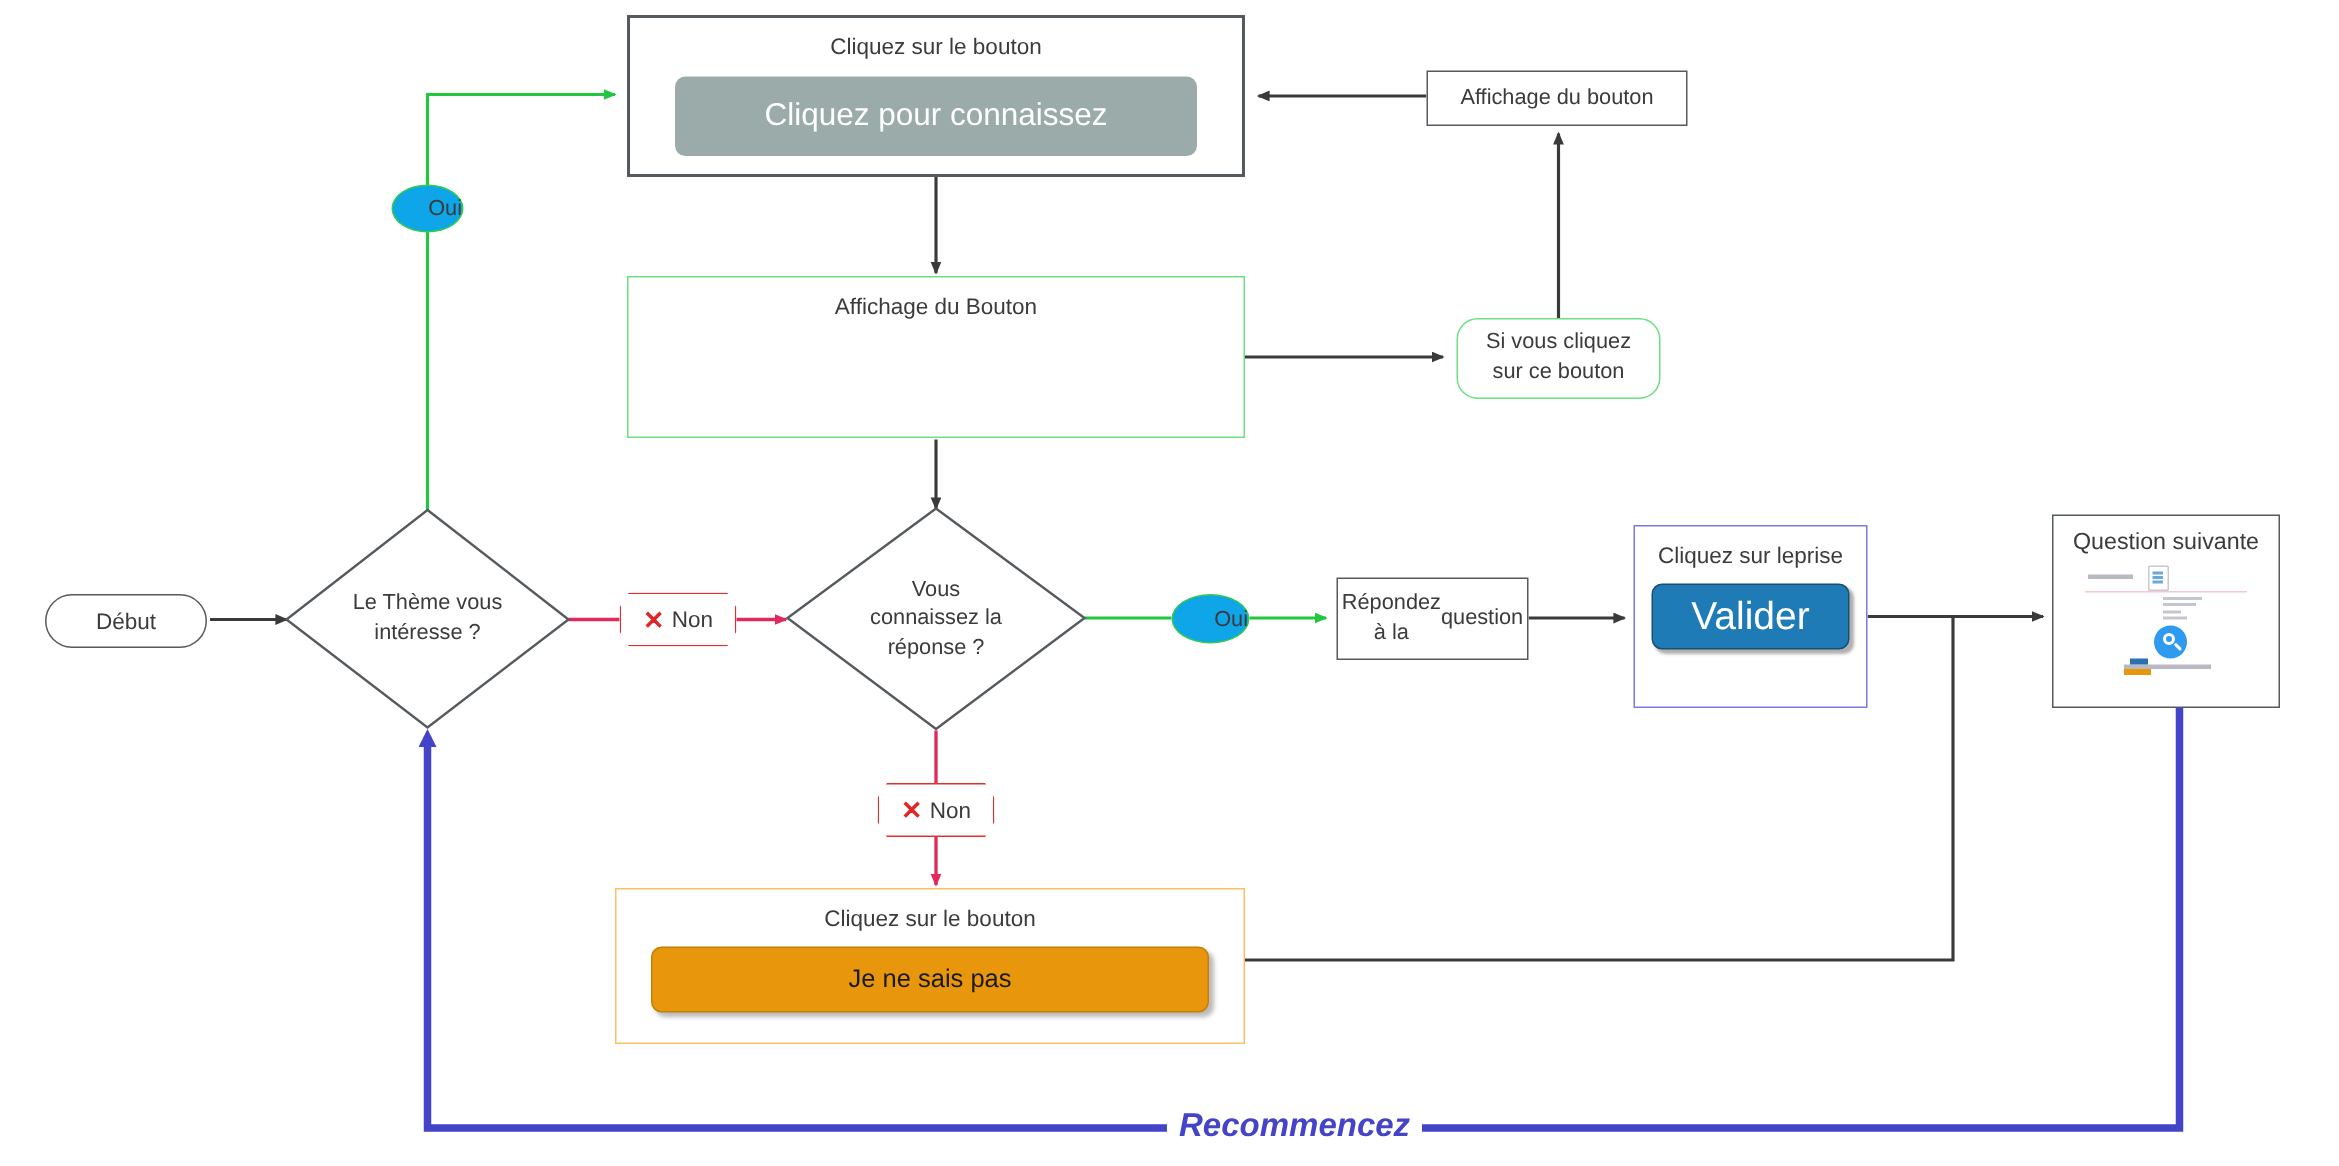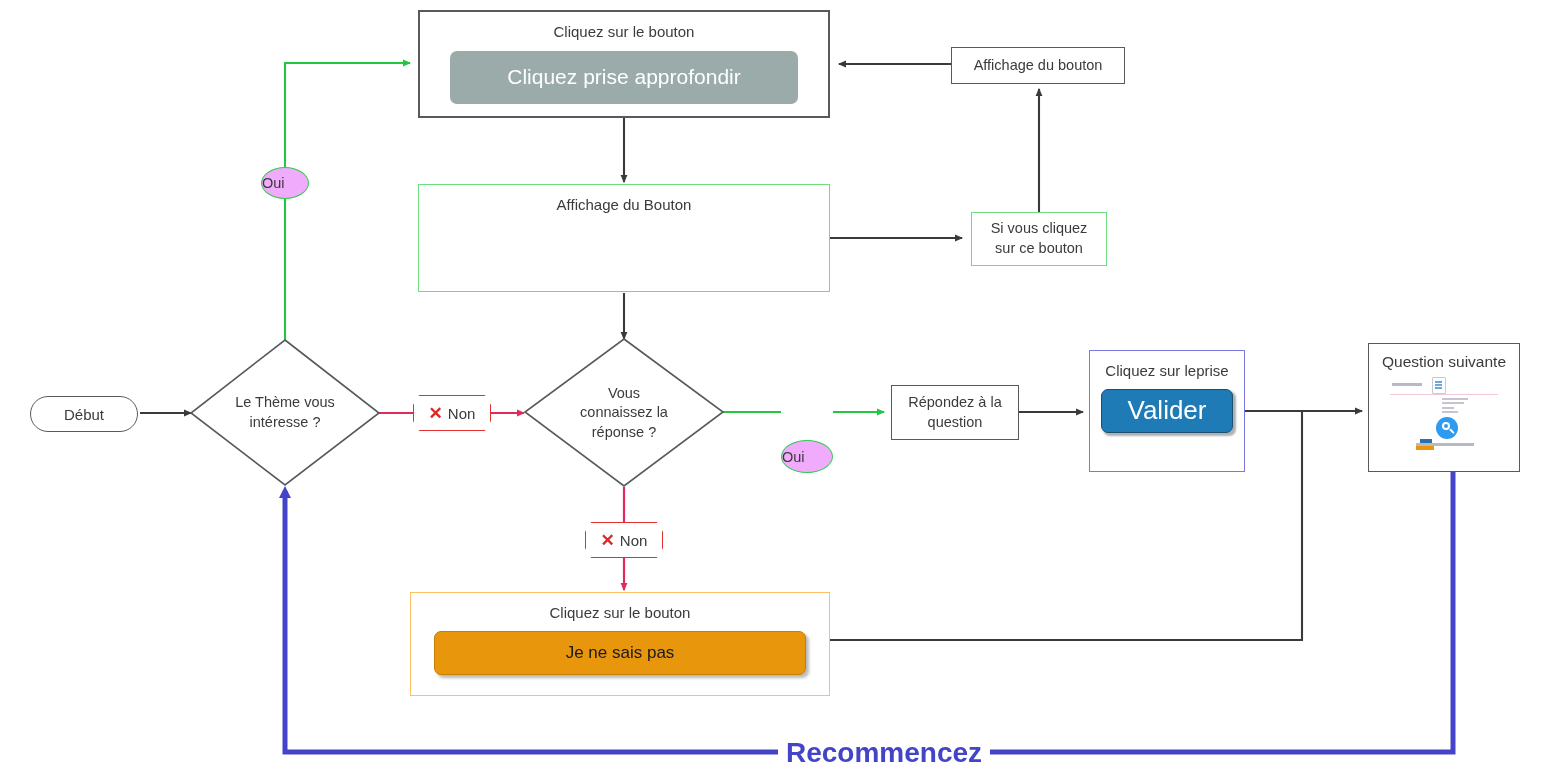--- a/index.html
+++ b/index.html
@@ -120,27 +120,26 @@
     color: #1a1a1a;
     font-size: 17px;
     border: 1.2px solid #c47f05;
     box-shadow: 3px 3px 3px rgba(120,120,120,.5);
   }
 
   
   .oui {
     border: 1.8px solid #2fcc4f;
     border-radius: 50%;
-    background: #f0abfc;
-    display: flex;
-    align-items: center;
-    justify-content: flex-start;
+    background: #0ea5e9;
+    display: flex;
+    align-items: center;
+    justify-content: flex-end;
     font-size: 14.5px;
     color: #3b3b3b;
-    margin-top: 44px;
   }
 
   
   .non {
     background: #fff;
     display: flex;
     align-items: center;
     justify-content: center;
     gap: 5px;
     font-size: 15px;
@@ -258,26 +257,27 @@
   .th-chip {
     position: absolute;
     left: 30px; top: 62px;
     width: 12px; height: 4px;
     background: #2a6fb0;
   }
 
   
   .recommencez {
     position: absolute;
-    font-size: 28px;
+    font-size: 22px;
     font-weight: bold;
     color: #4444c8;
     background: #fff;
     padding: 0 8px;
     white-space: nowrap;
+    font-style: italic;
   }
 </style>
 </head>
 <body>
 
 <div id="stage">
 
   <svg id="wires" viewBox="0 0 1559 777" width="1559" height="777">
     <defs>
       <marker id="ah-dark" markerWidth="10" markerHeight="10" refX="7.4" refY="3.6" orient="auto" markerUnits="userSpaceOnUse">
@@ -362,38 +362,38 @@
   </div>
 
   <div class="node non" style="left:585px; top:522px; width:78px; height:36px;">
     <span class="xmark">✕</span>
     <span>Non</span>
   </div>
 
   <div class="node panel panel-gray" style="left:418px; top:10px; width:412px; height:108px;">
     <div class="caption">Cliquez sur le bouton</div>
     <div class="btn btn-gray" style="width:348px; height:53px; margin-top:9px;">
-      <span>Cliquez prise approfondir</span>
+      <span>Cliquez pour connaissez</span>
     </div>
   </div>
 
   <div class="node pbox" style="left:951px; top:47px; width:174px; height:37px;">
     <span>Affichage du bouton</span>
   </div>
 
   <div class="node panel panel-green" style="left:418px; top:184px; width:412px; height:108px;">
     <div class="caption">Affichage du Bouton</div>
   </div>
 
-  <div class="node pbox green-border" style="left:971px; top:212px; width:136px; height:54px; flex-direction:column;">
+  <div class="node pbox green-border" style="left:971px; top:212px; width:136px; height:54px; flex-direction:column;border-radius:14px;">
     <span>Si vous cliquez</span>
     <span>sur ce bouton</span>
   </div>
 
-  <div class="node pbox" style="left:891px; top:385px; width:128px; height:55px; flex-direction:column;">
+  <div class="node pbox" style="left:891px; top:385px; width:128px; height:55px; ">
     <span>Répondez à la</span>
     <span>question</span>
   </div>
 
   <div class="node panel panel-blue" style="left:1089px; top:350px; width:156px; height:122px;">
     <div class="caption" style="display:flex; flex-direction:row;">
       <span>Cliquez sur le</span>
       <span>prise</span>
     </div>
     <div class="btn btn-blue" style="width:132px; height:44px; margin-top:8px;">

